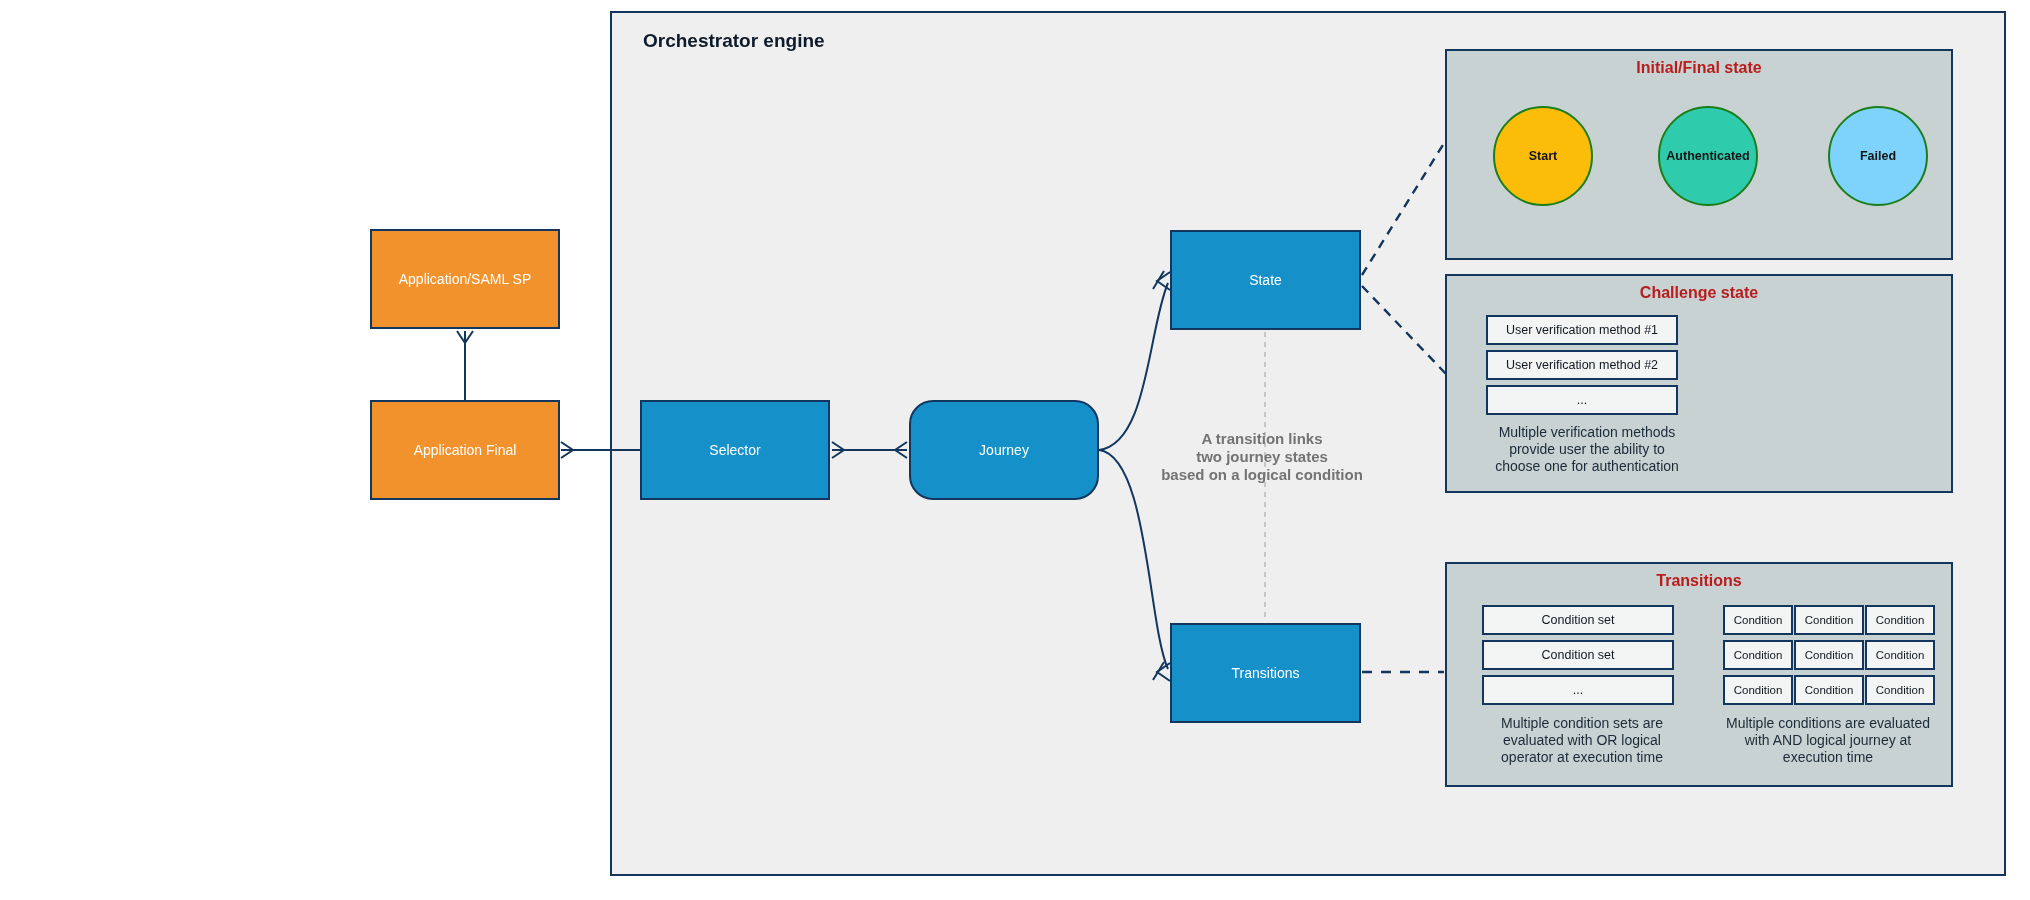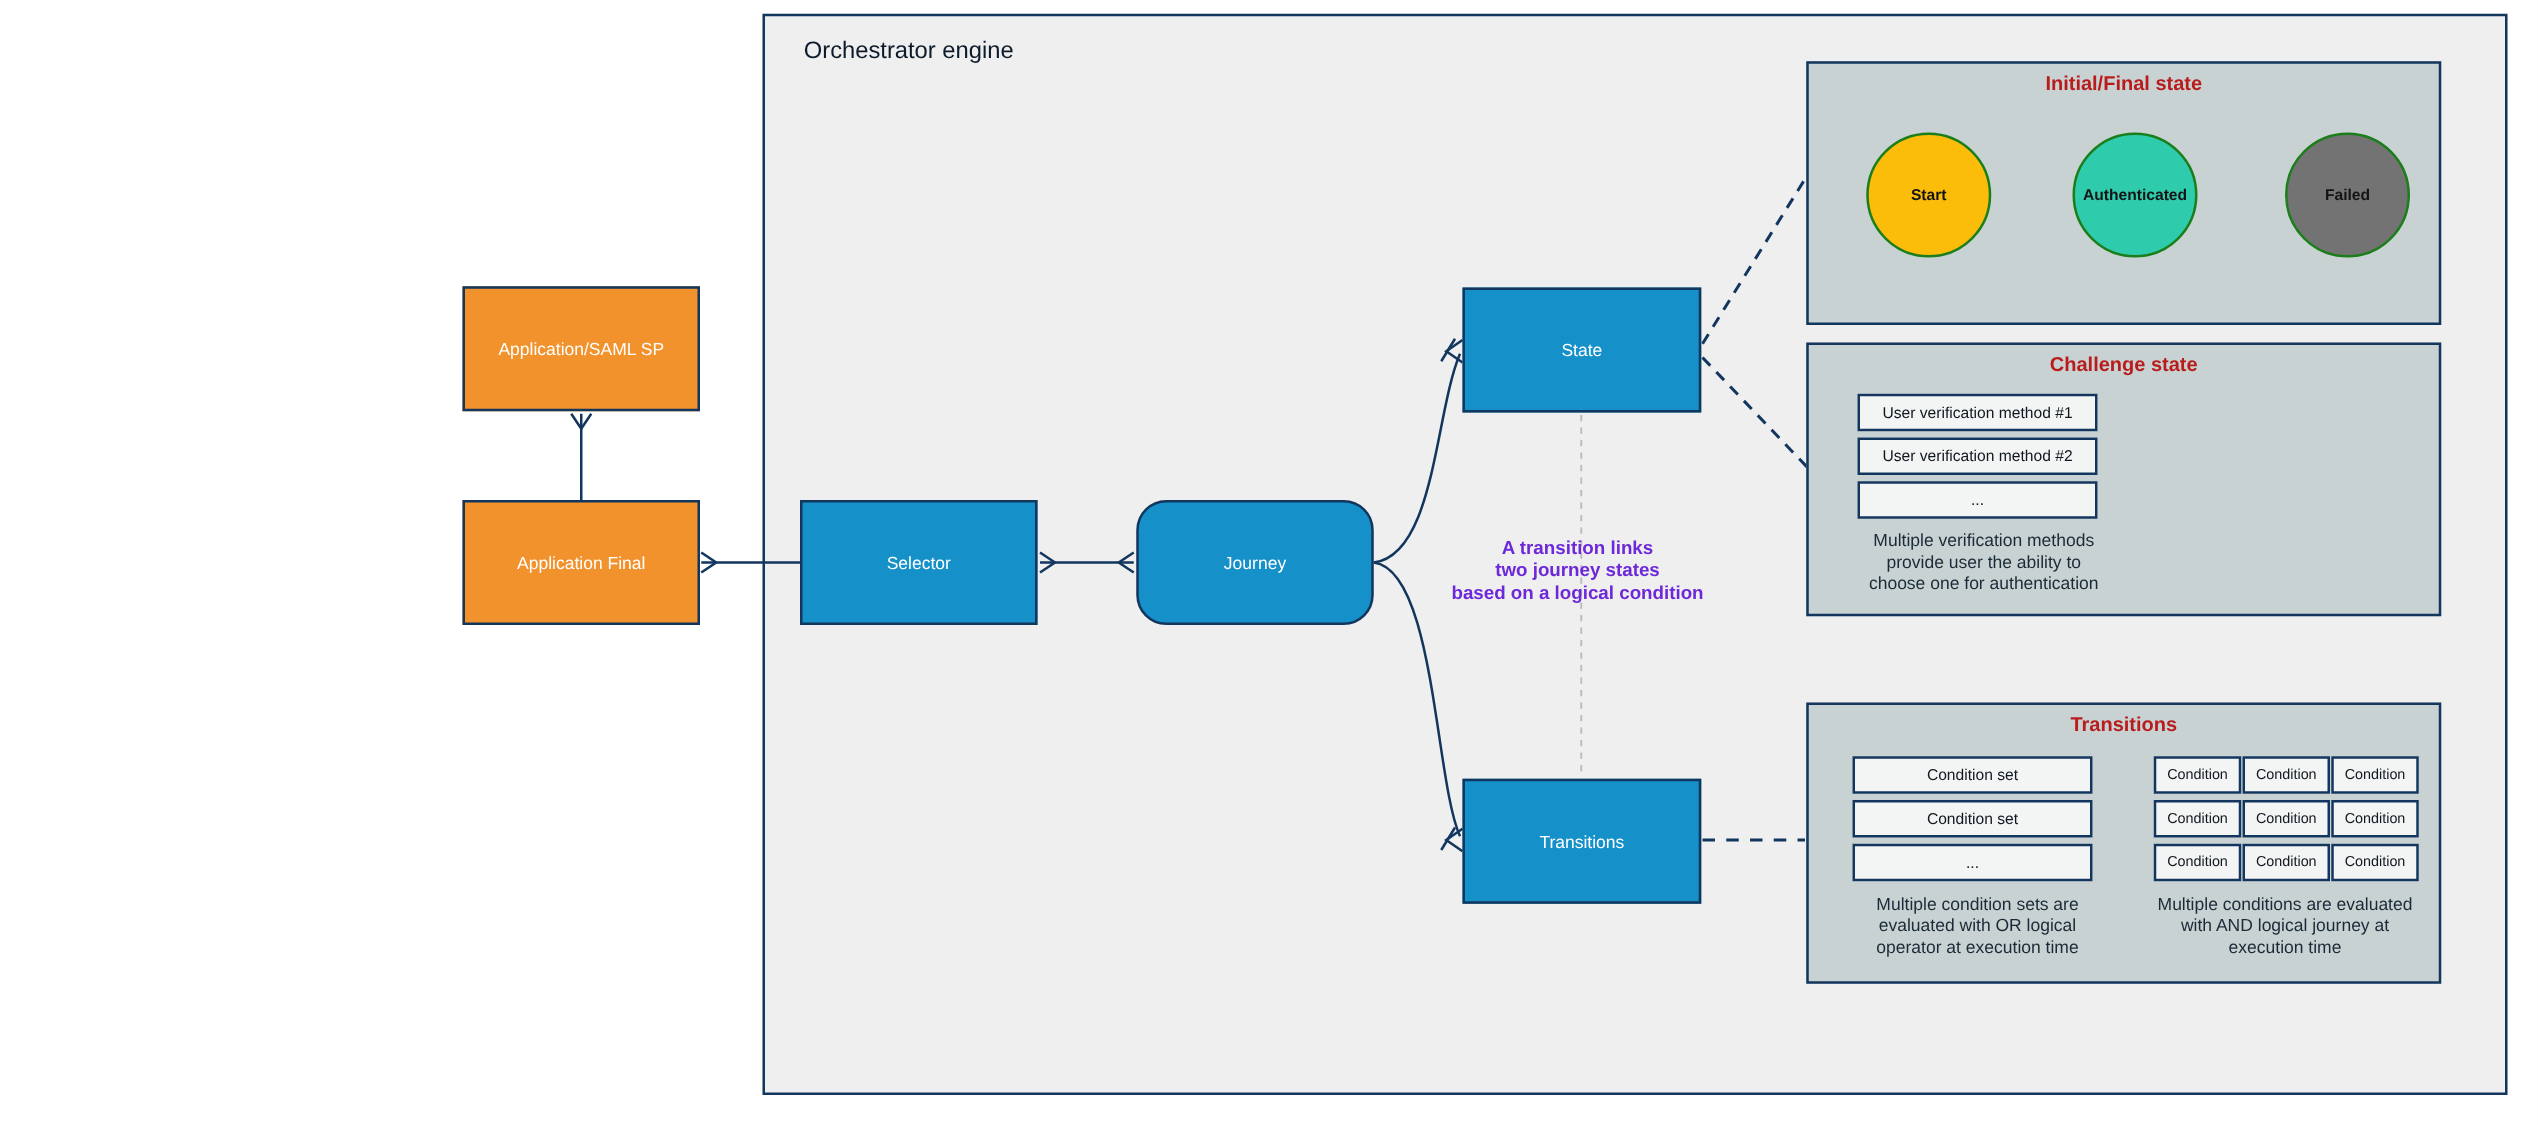--- a/index.html
+++ b/index.html
@@ -6,42 +6,42 @@
   .canvas{
     position:relative;width:2030px;height:900px;background:#ffffff;
     font-family:"Liberation Sans",sans-serif;overflow:hidden;
   }
   
   .engine{
     position:absolute;left:610px;top:11px;width:1396px;height:865px;
     background:#EFEFEF;border:2px solid #12365E;box-sizing:border-box;z-index:1;
   }
   .engine-title{
-    position:absolute;left:31px;top:17px;font-size:19px;font-weight:normal;color:#0D1B2B;
+    position:absolute;left:31px;top:17px;font-size:19px;font-weight:bold;color:#0D1B2B;
   }
   
   svg.wires{position:absolute;left:0;top:0;z-index:2;}
   
   .node{
     position:absolute;box-sizing:border-box;border:2px solid #12365E;
     display:flex;align-items:center;justify-content:center;
     color:#ffffff;font-size:14px;z-index:3;text-align:center;
   }
   .node.orange{background:#F2922D;}
   .node.blue{background:#1590C8;}
   #app-saml{left:370px;top:229px;width:190px;height:100px;}
   #app-group{left:370px;top:400px;width:190px;height:100px;}
   #selector{left:640px;top:400px;width:190px;height:100px;}
   #journey{left:909px;top:400px;width:190px;height:100px;border-radius:24px;}
   #state{left:1170px;top:230px;width:191px;height:100px;}
   #transitions{left:1170px;top:623px;width:191px;height:100px;}
   
   .annotation{
     position:absolute;left:1112px;top:430px;width:300px;z-index:3;
-    text-align:center;font-size:15px;font-weight:bold;line-height:18px;color:#6d28d9;
+    text-align:center;font-size:15px;font-weight:bold;line-height:18px;color:#737373;
   }
   
   .panel{
     position:absolute;left:1445px;width:508px;box-sizing:border-box;
     background:#C8D2D2;border:2px solid #12365E;z-index:3;
   }
   #panel-initial{top:49px;height:211px;}
   #panel-challenge{top:274px;height:219px;}
   #panel-transition{top:562px;height:225px;}
   .panel-title{
@@ -49,21 +49,21 @@
     font-size:16px;font-weight:bold;color:#b91c1c;
   }
   
   .circle{
     position:absolute;width:100px;height:100px;border-radius:50%;box-sizing:border-box;
     border:2px solid #1B7E1B;display:flex;align-items:center;justify-content:center;
     font-size:12.5px;font-weight:bold;color:#141414;top:55px;
   }
   .circle.start{left:46px;background:#FBBD0A;}
   .circle.auth{left:211px;background:#2FCBAD;}
-  .circle.failed{left:381px;background:#737373;}
+  .circle.failed{left:381px;background:#7dd3fc;}
   
   .wbox{
     position:absolute;box-sizing:border-box;border:2px solid #12365E;background:#F3F4F4;
     display:flex;align-items:center;justify-content:center;
     font-size:12.5px;color:#101820;
   }
   .method{left:39px;width:192px;height:30px;}
   #method-0{top:39px;} #method-1{top:74px;} #method-2{top:109px;}
   .cset{left:35px;width:192px;height:30px;}
   #cset-0{top:41px;} #cset-1{top:76px;} #cset-2{top:111px;}

